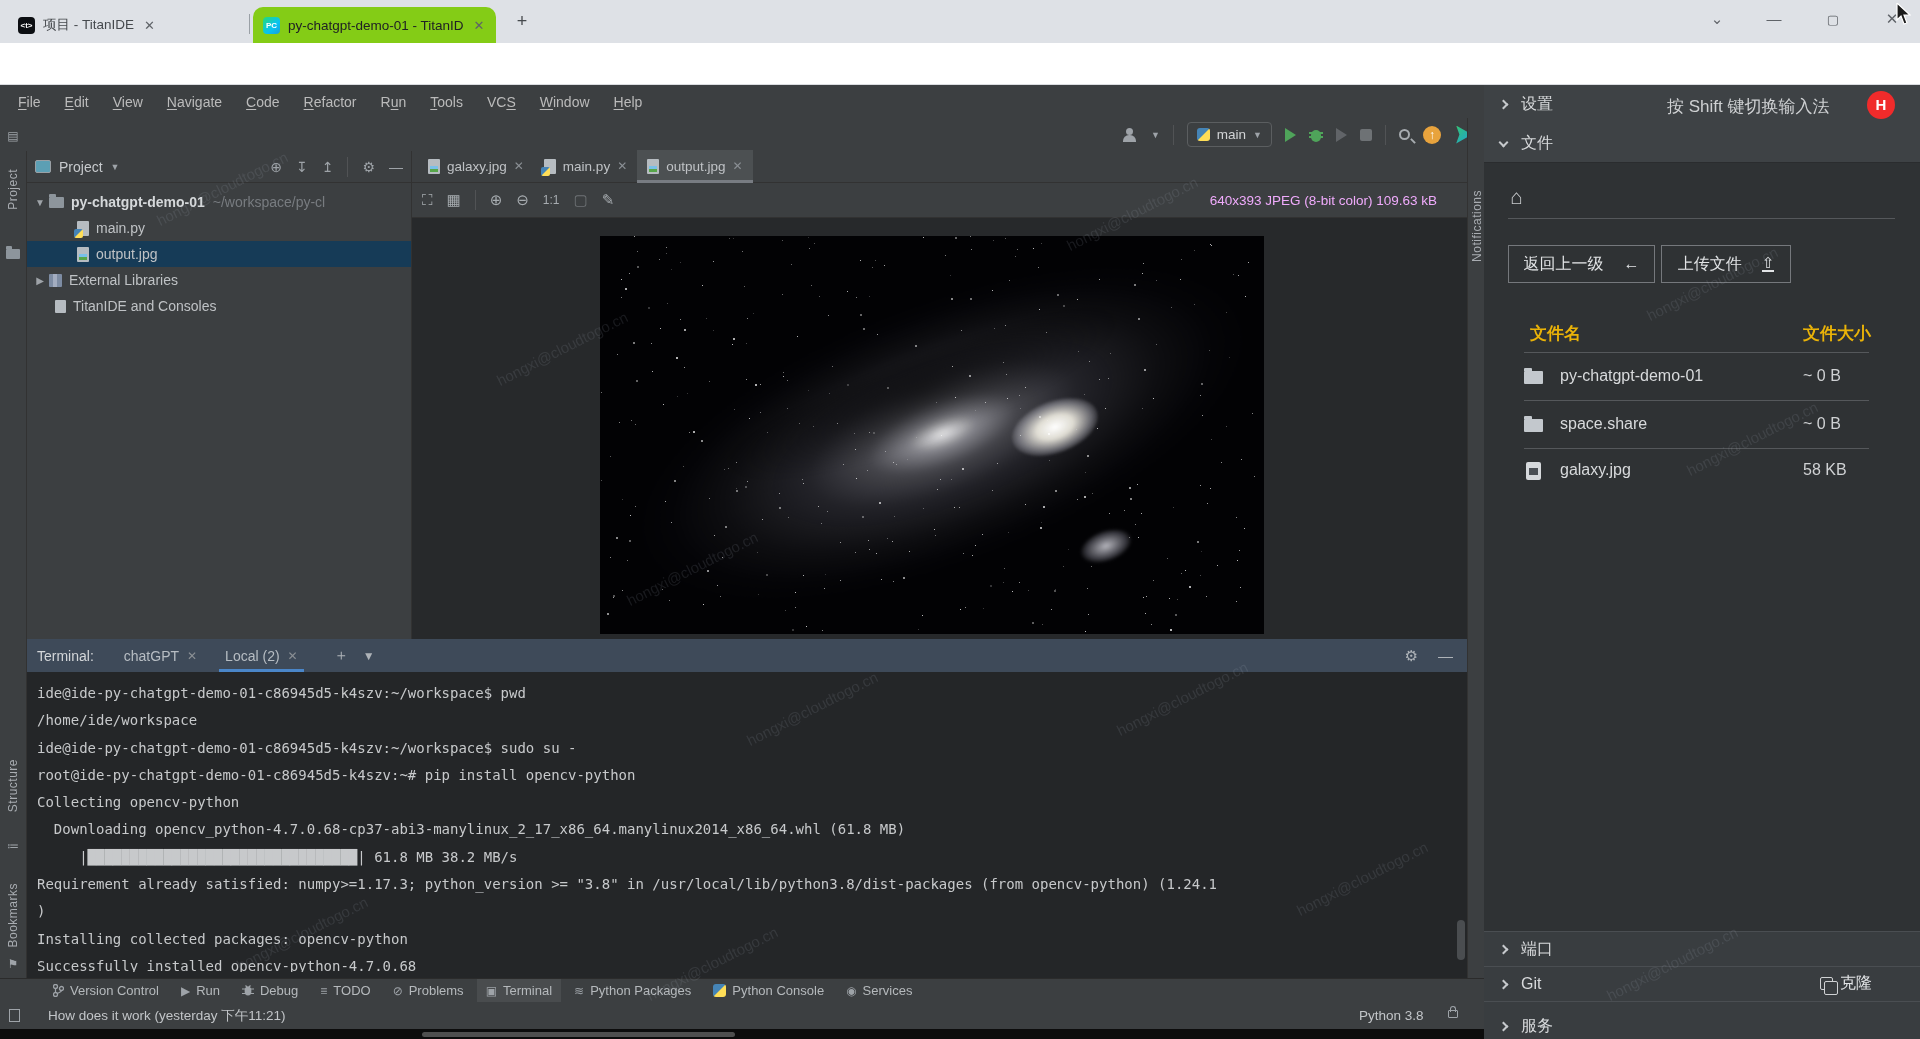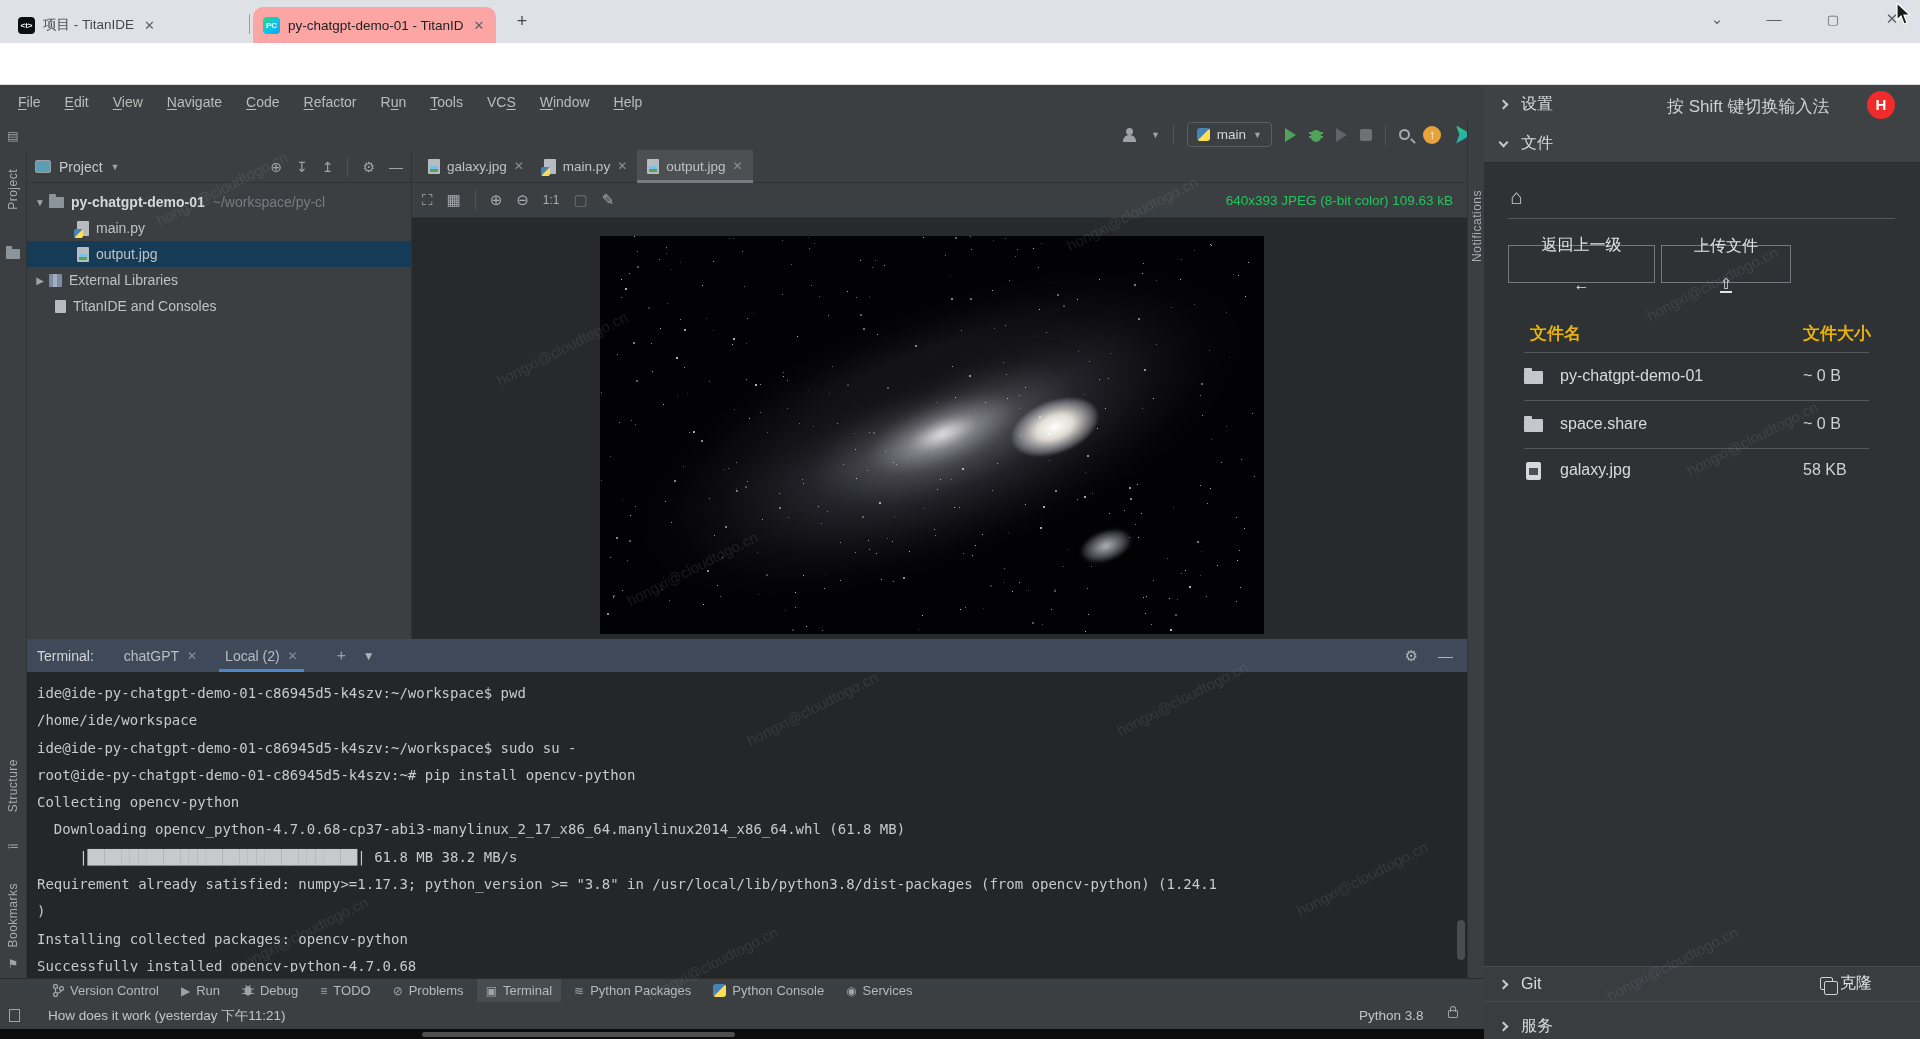--- a/index.html
+++ b/index.html
@@ -4,21 +4,21 @@
 <style>
   *{margin:0;padding:0;box-sizing:border-box;}
   html,body{width:1920px;height:1039px;overflow:hidden;background:#000;}
   body{font-family:"Liberation Sans",sans-serif;}
   .abs{position:absolute;}
   #root{position:relative;width:1920px;height:1039px;background:#3c3f41;}
 
   
   #tabstrip{left:0;top:0;width:1920px;height:43px;background:#dee1e6;}
   .btab{top:7px;height:36px;display:flex;align-items:center;padding:0 10px;border-radius:10px 10px 0 0;font-size:13.5px;color:#45494d;}
-  .btab.active{background:#fca5a5;color:#202124;}
+  .btab.active{background:#84cc16;color:#202124;}
   .btab .fav{width:17px;height:17px;border-radius:4px;margin-right:8px;flex:0 0 auto;display:flex;align-items:center;justify-content:center;font-size:8px;font-weight:bold;color:#fff;}
   .fav-titan{background:#0c0e12;}
   .fav-pc{background:linear-gradient(135deg,#21d789 10%,#07c3f2 60%,#1a9edb);}
   .btab .ttl{white-space:nowrap;overflow:hidden;max-width:185px;}
   .btab .tx{margin-left:10px;color:#5f6368;font-size:13px;}
   .tabsep{left:249px;top:14px;width:1px;height:20px;background:#9aa0a6;}
   .newtab{left:512px;top:12px;width:20px;height:20px;color:#45494d;font-size:18px;line-height:19px;text-align:center;}
   .wctl{top:10px;color:#5f6368;font-size:15px;width:30px;text-align:center;}
   #toolbar{left:0;top:43px;width:1920px;height:42px;background:#ffffff;border-bottom:1px solid #dadce0;}
   .navic{top:52px;font-size:17px;color:#5f6368;width:26px;text-align:center;}
@@ -92,21 +92,21 @@
   .root-path{color:#787c80;margin-left:8px;}
 
   
   #editor{left:412px;top:151px;width:1055px;height:488px;background:#27292b;}
   #edtabs{height:32px;background:#3c3f41;display:flex;align-items:flex-end;padding-left:6px;border-bottom:1px solid #323232;}
   .etab{height:32px;display:flex;align-items:center;gap:7px;padding:0 10px;font-size:13.5px;color:#bfc2c5;position:relative;}
   .etab.active{background:#4c5052;}
   .etab.active:after{content:"";position:absolute;left:0;bottom:-1px;width:100%;height:3px;background:#787c82;}
   .etab .x{color:#8b9095;font-size:12px;}
   #imgbar{height:35px;background:#3c3f41;border-bottom:1px solid #323232;display:flex;align-items:center;gap:14px;padding:0 10px;color:#a7acb0;font-size:15px;position:relative;}
-  #imginfo{position:absolute;right:14px;color:#22c55e;font-size:13.5px;}
+  #imginfo{position:absolute;right:30px;color:#f0abfc;font-size:13.5px;}
   #viewer{position:relative;width:100%;height:420px;background:#27292b;}
   #galaxy{left:188px;top:18px;width:664px;height:398px;background:#020204;overflow:hidden;}
   .gdisk{left:-60px;top:40px;width:790px;height:320px;border-radius:50%;transform:rotate(-21deg);filter:blur(3px);
     background:radial-gradient(ellipse 50% 50% at 51% 50%,rgba(255,255,255,.95),rgba(216,216,226,.6) 9%,rgba(160,160,172,.42) 20%,rgba(110,110,122,.3) 36%,rgba(64,64,76,.18) 58%,rgba(30,30,40,.08) 72%,transparent 82%);}
   .glane{left:-30px;top:120px;width:740px;height:170px;transform:rotate(-21deg);filter:blur(4px);border-radius:50%;
     background:radial-gradient(ellipse 50% 50% at 50% 18%,rgba(0,0,0,.55),transparent 60%);}
   .gcore{left:410px;top:165px;width:90px;height:52px;border-radius:50%;transform:rotate(-21deg);filter:blur(1px);
     background:radial-gradient(ellipse,#ffffff,rgba(255,252,240,.85) 30%,rgba(230,230,240,.35) 60%,transparent 75%);}
   .gcomp{left:480px;top:295px;width:52px;height:30px;border-radius:50%;transform:rotate(-20deg);filter:blur(1.5px);
     background:radial-gradient(ellipse,rgba(225,225,235,.8),rgba(160,160,175,.35) 55%,transparent 75%);}
@@ -143,21 +143,21 @@
   #rightpanel{left:1484px;top:85px;width:436px;height:954px;background:#2f3234;color:#d8dadc;}
   #rp-head{height:78px;background:#3e4245;border-bottom:1px solid #2a2c2e;}
   .rprow{height:39px;display:flex;align-items:center;padding:0 16px;font-size:16px;gap:14px;}
   .chev{display:inline-block;width:7px;height:7px;border:solid #c6c9cc;border-width:0 2px 2px 0;}
   .chev.r{transform:rotate(-45deg);}
   .chev.d{transform:rotate(45deg);margin-top:-3px;}
   #imehint{position:absolute;left:183px;top:10px;font-size:17px;color:#cfd1d3;white-space:nowrap;}
   #rpavatar{position:absolute;left:383px;top:6px;width:28px;height:28px;border-radius:50%;background:#f02b2b;color:#fff;font-size:15px;font-weight:bold;text-align:center;line-height:28px;}
   .homeic{position:absolute;left:26px;top:100px;color:#c8cbce;font-size:21px;}
   .rp-div{position:absolute;left:24px;width:387px;height:1px;background:#55585b;}
-  .rpbtn{position:absolute;top:160px;height:38px;border:1px solid #75787c;background:transparent;color:#e2e4e6;font-size:16px;display:flex;align-items:center;justify-content:center;gap:20px;flex-direction:column;}
+  .rpbtn{position:absolute;top:160px;height:38px;border:1px solid #75787c;background:transparent;color:#e2e4e6;font-size:16px;display:flex;align-items:center;justify-content:center;gap:20px;}
   .uparr{display:inline-block;border-bottom:2px solid #e2e4e6;line-height:14px;font-size:15px;}
   .rp-th{position:absolute;font-size:17px;font-weight:bold;color:#eab308;}
   .rp-row{position:absolute;left:0;width:436px;height:48px;}
   .rp-row .nm{position:absolute;left:76px;top:13px;font-size:16px;color:#d8dadc;}
   .rp-row .sz{position:absolute;left:319px;top:13px;font-size:16px;color:#cfd1d3;}
   .fo-open{position:absolute;left:40px;top:17px;width:19px;height:13px;background:#c3c8cd;border-radius:1px;}
   .fo-open:before{content:"";position:absolute;left:0;top:-3px;width:8px;height:3px;background:#c3c8cd;border-radius:1px 1px 0 0;}
   .img-file{position:absolute;left:42px;top:14px;width:15px;height:18px;background:#d6d9dc;border-radius:2px;}
   .img-file:before{content:"";position:absolute;left:3px;top:6px;width:9px;height:7px;background:#4b5055;}
   .rp-sec{position:absolute;left:0;width:436px;height:35px;background:#393d40;border-top:1px solid #4a4e52;display:flex;align-items:center;padding:0 16px;gap:14px;font-size:16px;}
@@ -797,20 +797,24 @@
       <span class="nm">space.share</span>
       <span class="sz">~ 0 B</span>
     </div>
     <div class="rp-div" style="top:363px;left:40px;width:345px;"></div>
     <div class="rp-row" style="top:363px;">
       <span class="img-file"></span>
       <span class="nm">galaxy.jpg</span>
       <span class="sz">58 KB</span>
     </div>
 
+    <div class="rp-sec" style="top:846px;">
+      <span class="chev r"></span>
+      <span>端口</span>
+    </div>
     <div class="rp-sec" style="top:881px;">
       <span class="chev r"></span>
       <span>Git</span>
       <span id="clonebtn">
         <span class="cloneic"></span>
         <span>克隆</span>
       </span>
     </div>
     <div class="rp-sec" style="top:916px;height:50px;">
       <span class="chev r"></span>

